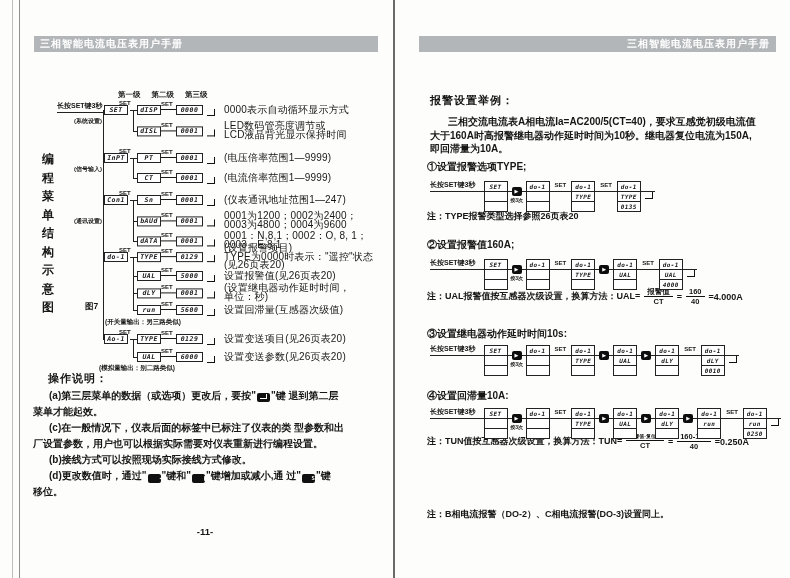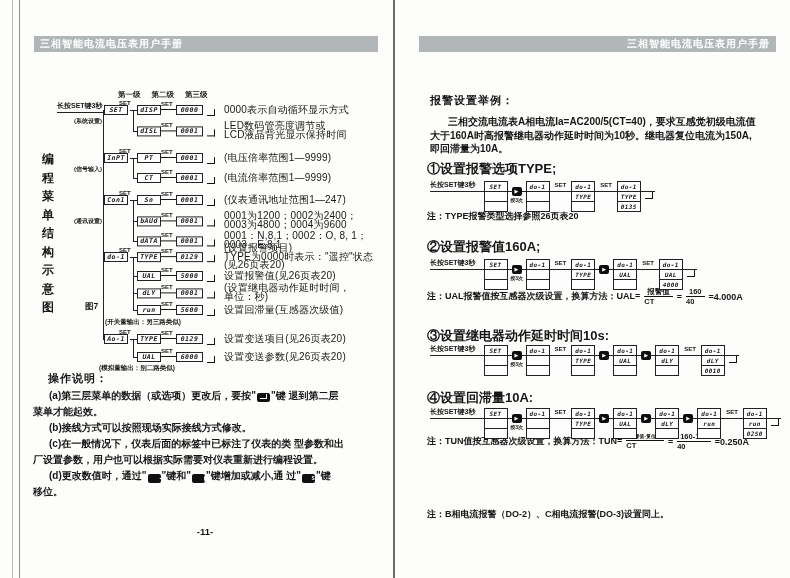--- a/index.html
+++ b/index.html
@@ -53,42 +53,42 @@
   .kenter{width:6px;height:4px;border-right:1.5px solid #fff;border-bottom:1.5px solid #fff;transform:translateY(-1px);}
   .karrow{color:#fff;font-size:6px;line-height:1;}
   .ksett{color:#fff;font:bold 5.5px "DejaVu Sans Mono",monospace;}
   .pnum{top:526px;text-align:center;font-weight:bold;font-size:9.5px;}
   .pnum-l{left:30px;width:350px;}
   .pnum-r{left:414px;width:362px;}
   
   .secttl{left:430px;top:93px;font-weight:bold;font-size:11px;letter-spacing:1px;}
   .intro{left:430px;top:115px;width:346px;font-weight:bold;font-size:10px;line-height:13.5px;
          white-space:pre-line;text-indent:1.8em;}
-  .steptitle{left:427px;font-weight:bold;font-size:13px;}
+  .steptitle{left:427px;font-weight:bold;font-size:10px;}
   .st0{top:160px}.st1{top:238px}.st2{top:327px}.st3{top:389px}
   .flow{position:absolute;left:430px;height:34px;display:flex;align-items:center;gap:4px;}
   .fl0{top:174px}.fl1{top:252px}.fl2{top:338px}.fl3{top:401px}
   .flow>*{position:relative;z-index:1;}
   .flowline{position:absolute;left:0;top:17px;height:1px;background:#222;z-index:0;}
   .flabel{font-weight:bold;font-size:7px;transform:translateY(-6px);margin-right:4px;white-space:nowrap;}
   .dbox{display:inline-flex;flex-direction:column;border:1px solid #222;background:#fff;transform:translateY(5px);}
   .dcell{width:22px;height:9px;border-bottom:1px solid #222;display:flex;align-items:center;justify-content:center;
          font:italic bold 6px "DejaVu Sans Mono",monospace;letter-spacing:0.4px;box-sizing:content-box;}
   .dbox .dcell:last-child{border-bottom:none;}
   .fkey{font-weight:bold;font-size:6px;transform:translateY(-6px);padding:0 1px;}
   .fbtnwrap{display:inline-flex;flex-direction:column;align-items:center;}
   .fbtn{width:10px;height:9px;background:#0d0d0d;border-radius:2px;color:#fff;font-size:5px;
         display:flex;align-items:center;justify-content:center;}
   .fsub{position:absolute;top:10px;font-size:5px;font-weight:bold;white-space:nowrap;}
   .fenter{width:7px;height:6px;border-right:1.6px solid #111;border-bottom:1.6px solid #111;transform:translateY(4px);}
   .note{position:absolute;left:427px;font-weight:bold;font-size:9px;}
   .n1{top:210px}.nb{top:508px}
   .frow{display:flex;align-items:center;gap:4px;}
   .n2{top:287px}.n4{top:432px}
-  .frac{display:inline-flex;flex-direction:column;font-size:7.5px;line-height:9px;}
+  .frac{display:inline-flex;flex-direction:column;align-items:center;font-size:7.5px;line-height:9px;}
   .frac .num{border-bottom:1px solid #111;padding:0 3px;}
   .frac .num.tiny{font-size:5px;line-height:7px;}
 </style>
 </head>
 <body>
 
 <div class="sheet">
   <div class="abs edge1"></div>
   <div class="abs edge2"></div>
   <div class="abs divider"></div>
@@ -274,23 +274,23 @@
         </span>
       <span class="segbox l3">6000</span>
       <span class="enterg"></span>
       <span class="desc">设置变送参数(见26页表20)</span>
     </div>
 
     <div class="abs opstitle">操作说明：</div>
     <div class="abs ops">
       <p><span>(a)第三层菜单的数据（或选项）更改后，要按"</span><span class="keybtn"><span class="kenter"></span></span><span>"键 退到第二层
 菜单才能起效。</span></p>
-      <p>(b)接线方式可以按照现场实际接线方式修改。</p>
       <p>(c)在一般情况下，仪表后面的标签中已标注了仪表的类 型参数和出
 厂设置参数，用户也可以根据实际需要对仪表重新进行编程设置。</p>
+      <p>(b)接线方式可以按照现场实际接线方式修改。</p>
       <p><span>(d)更改数值时，通过"</span><span class="keybtn"><span class="karrow">◀</span></span><span>"键和"</span><span class="keybtn"><span class="karrow">▶</span></span><span>"键增加或减小,通 过"</span><span class="keybtn"><span class="ksett">SET</span></span><span>"键
 移位。</span></p>
     </div>
     <div class="abs pnum pnum-l">-11-</div>
   </div>
 
   <div class="abs" style="inset:0">
     <div class="abs hbar hbar-r">
       <span>三相智能电流电压表用户手册</span>
     </div>

